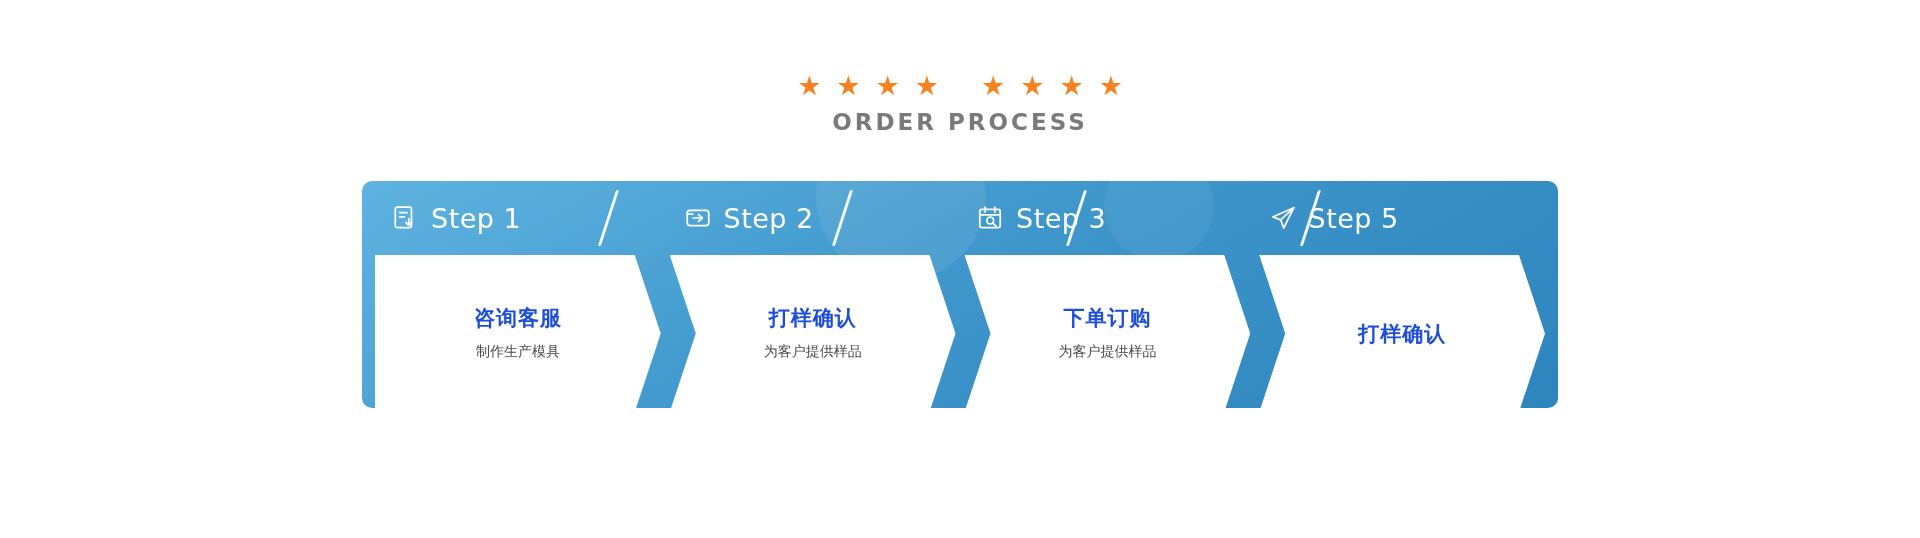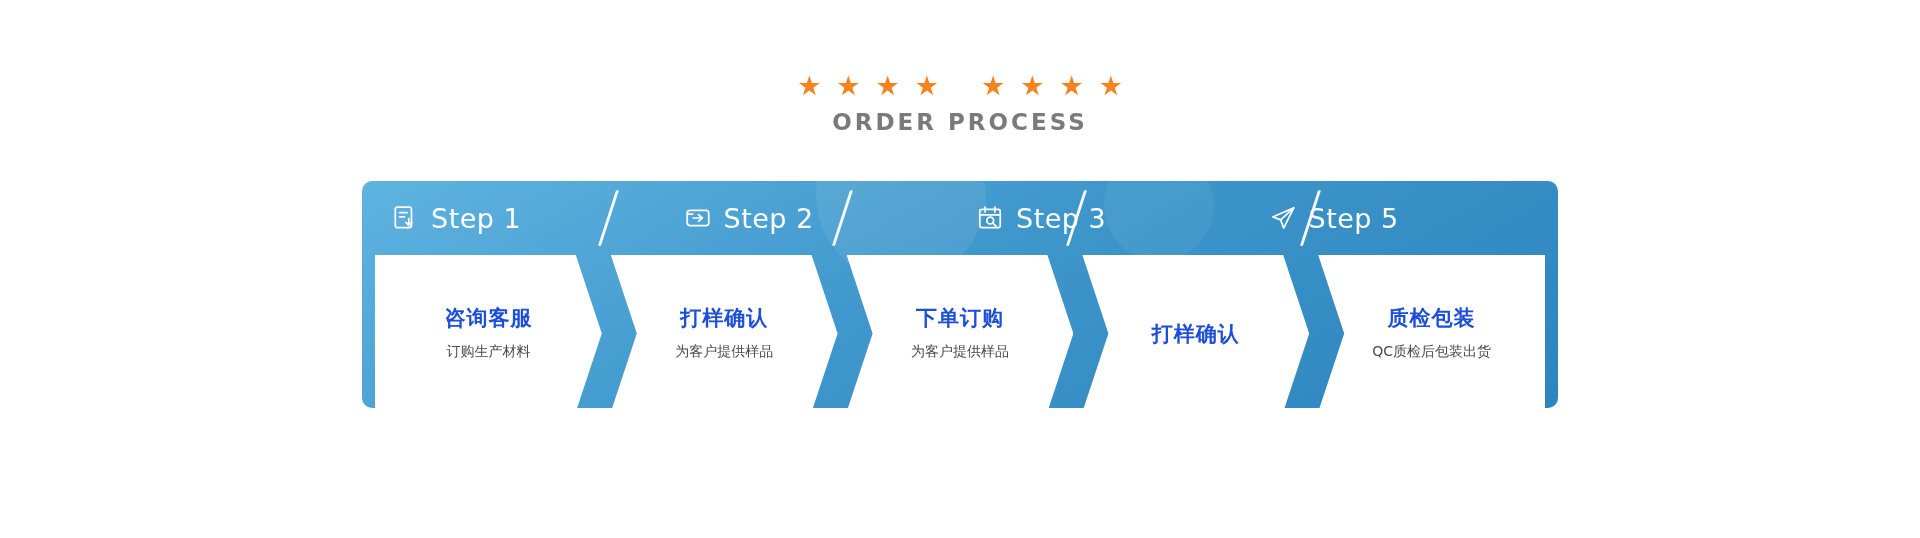--- a/index.html
+++ b/index.html
@@ -147,21 +147,21 @@
       <div class="hsep s2"></div>
       <div class="hsep s3"></div>
       <div class="hsep s4"></div>
     </div>
 
     <div class="process-body">
 
       <div class="panel first">
         <div class="panel-title">咨询客服</div>
         <div class="panel-desc">
-          <span>订购生产材料</span>
+          <span>制作生产模具</span>
           <span></span>
         </div>
       </div>
 
       <div class="panel middle">
         <div class="panel-title">打样确认</div>
         <div class="panel-desc">
           <span>为客户提供样品</span>
           <span></span>
         </div>
@@ -172,23 +172,16 @@
         <div class="panel-desc">
           <span>为客户提供样品</span>
           <span></span>
         </div>
       </div>
 
       <div class="panel middle">
         <div class="panel-title">打样确认</div>
       </div>
 
-      <div class="panel last">
-        <div class="panel-title">质检包装</div>
-        <div class="panel-desc">
-          <span>QC质检后包装出货</span>
-          <span></span>
-        </div>
-      </div>
 
     </div>
   </div>
 </div>
 
 </body></html>

